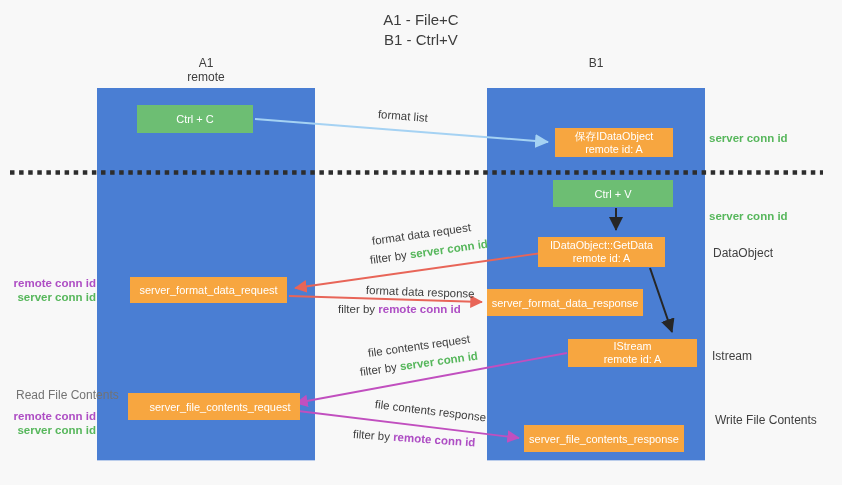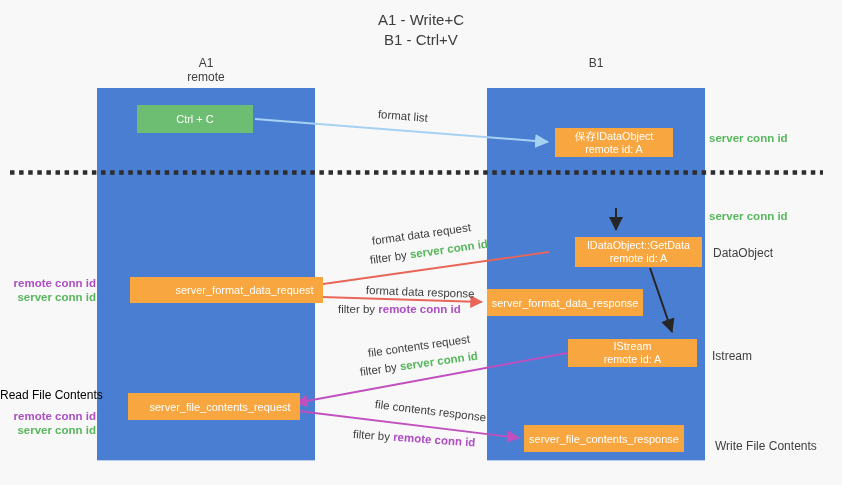--- a/index.html
+++ b/index.html
@@ -35,30 +35,30 @@
   .flabel{
     position:absolute;font-size:11.5px;color:#3f3f3f;white-space:nowrap;z-index:5;
     transform-origin:left center;
   }
   .conn-green{color:#57b75c;font-weight:bold;}
   .conn-purple{color:#ae4ec4;font-weight:bold;}
   .side-stack{
     position:absolute;left:0;width:96px;text-align:right;z-index:5;
     font-size:11.5px;line-height:14px;white-space:nowrap;
   }
-  .side-stack .dark{color:#000000;font-size:12px;}
+  .side-stack .dark{color:#737373;font-size:12px;margin-left:16px;}
   .rlabel{position:absolute;font-size:12px;color:#3f3f3f;white-space:nowrap;z-index:5;}
 </style>
 </head>
 <body>
 
 <div class="canvas">
 
   <div class="title">
-    <div>A1 - Write+C</div>
+    <div>A1 - File+C</div>
     <div>B1 - Ctrl+V</div>
   </div>
 
   <div class="col-header" style="left:97px;width:218px;">
     <div>A1</div>
     <div>remote</div>
   </div>
   <div class="col-header" style="left:487px;width:218px;">
     <div>B1</div>
   </div>
@@ -103,29 +103,32 @@
     <span>Ctrl + C</span>
   </div>
 
   <div class="node orange" style="left:555px;top:128px;width:118px;height:29px;justify-content:center;">
     <div class="two">
       <div>保存IDataObject</div>
       <div>remote id: A</div>
     </div>
   </div>
 
+  <div class="node green" style="left:553px;top:180px;width:120px;height:27px;">
+    <span>Ctrl + V</span>
+  </div>
 
-  <div class="node orange" style="left:575px;top:237px;width:127px;height:30px;">
+  <div class="node orange" style="left:538px;top:237px;width:127px;height:30px;">
     <div class="two">
       <div>IDataObject::GetData</div>
       <div>remote id: A</div>
     </div>
   </div>
 
-  <div class="node orange" style="left:130px;top:277px;width:157px;height:26px;padding-left:36px;">
+  <div class="node orange" style="left:130px;top:277px;width:157px;height:26px;">
     <span>server_format_data_request</span>
   </div>
 
   <div class="node orange" style="left:487px;top:289px;width:156px;height:27px;">
     <span>server_format_data_response</span>
   </div>
 
   <div class="node orange" style="left:568px;top:339px;width:129px;height:28px;">
     <div class="two">
       <div>IStream</div>
@@ -160,21 +163,21 @@
 
   <div class="flabel" style="left:375px;top:398px;transform:rotate(7deg);">file contents response</div>
   <div class="flabel" style="left:353px;top:428px;transform:rotate(4deg);">
     <span>filter by </span><span class="conn-purple">remote conn id</span>
   </div>
 
   <div class="flabel conn-green" style="left:709px;top:132px;">server conn id</div>
   <div class="flabel conn-green" style="left:709px;top:210px;">server conn id</div>
   <div class="rlabel" style="left:713px;top:246px;">DataObject</div>
   <div class="rlabel" style="left:712px;top:349px;">Istream</div>
-  <div class="rlabel" style="left:715px;top:439px;">Write File Contents</div>
+  <div class="rlabel" style="left:715px;top:413px;">Write File Contents</div>
 
   <div class="side-stack" style="top:276px;">
     <div class="conn-purple">remote conn id</div>
     <div class="conn-green">server conn id</div>
   </div>
   <div class="side-stack" style="top:388px;">
     <div class="dark">Read File Contents</div>
     <div class="conn-purple" style="margin-top:7px;">remote conn id</div>
     <div class="conn-green">server conn id</div>
   </div>

